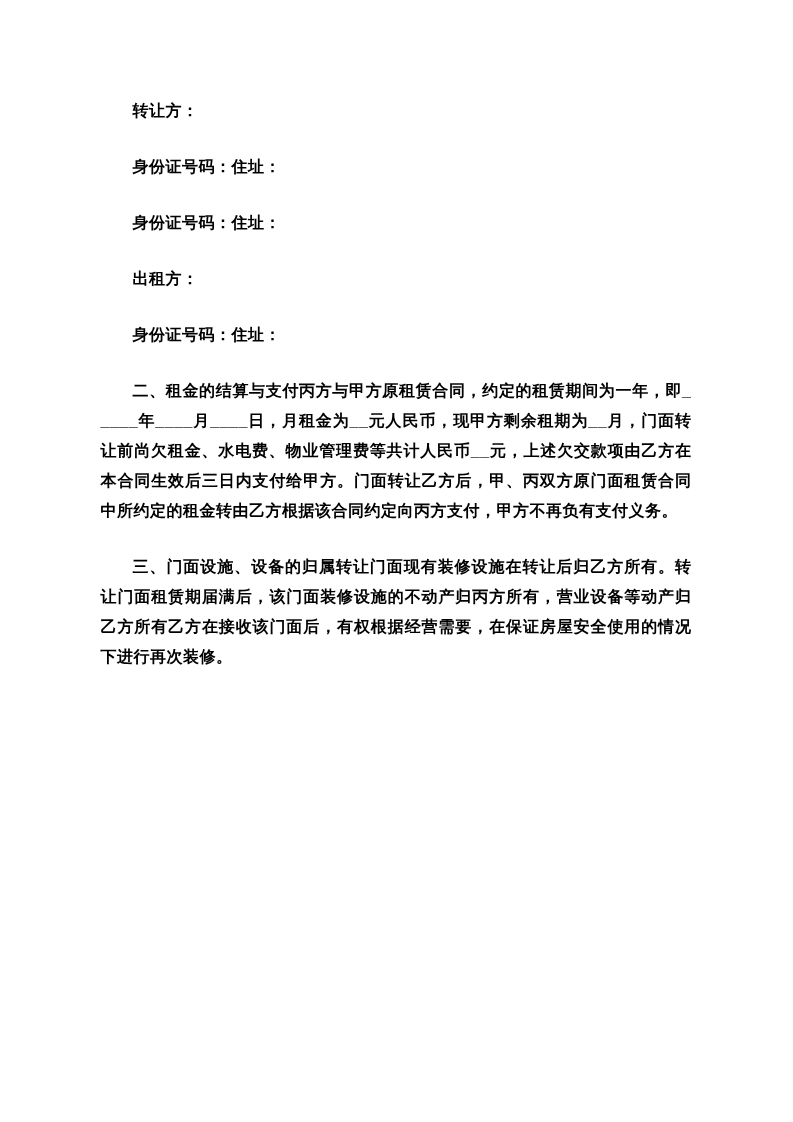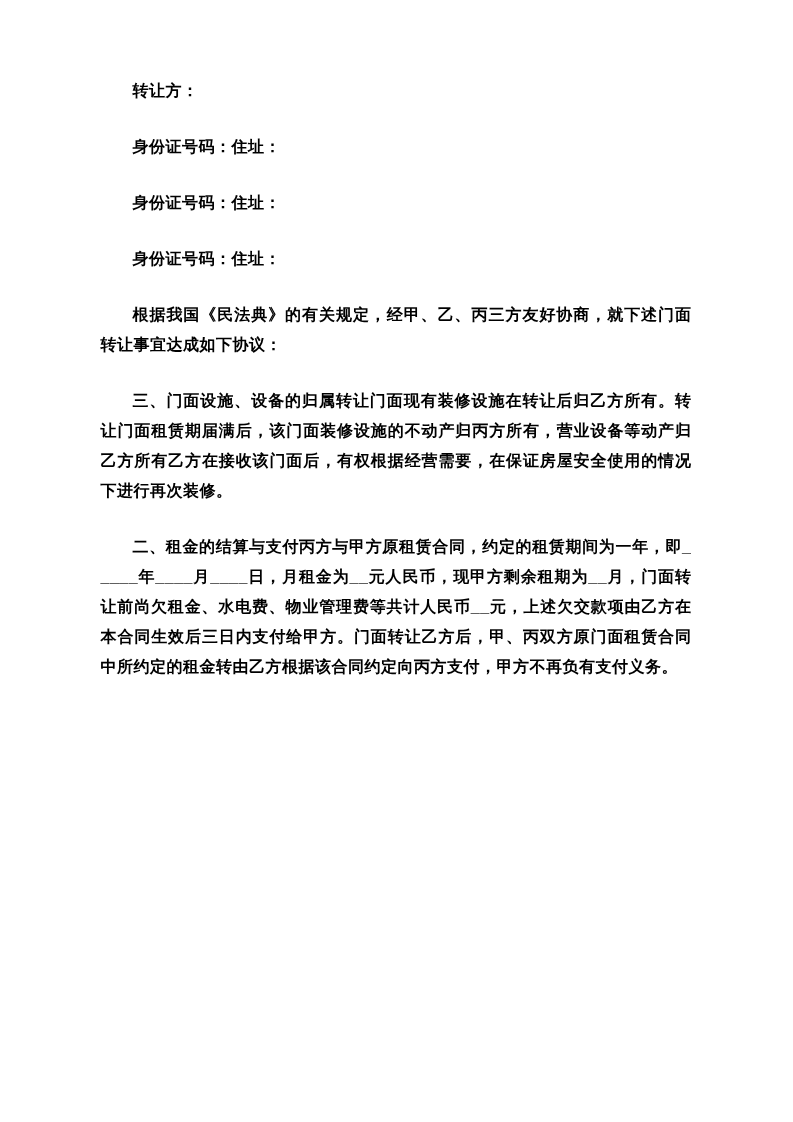--- a/index.html
+++ b/index.html
@@ -7,21 +7,21 @@
     padding: 0;
     background: #ffffff;
   }
   .page {
     position: relative;
     width: 784px;
     height: 1122px;
     margin: 0 auto;
     background: #ffffff;
     box-sizing: border-box;
-    padding: 76px 97px 40px 96px;
+    padding: 96px 97px 40px 96px;
     font-family: "Liberation Sans", "DejaVu Sans", sans-serif;
     font-size: 16px;
     font-weight: 600;
     color: #000000;
     overflow: hidden;
   }
   .page p {
     margin: 0 0 26px 0;
     line-height: 30px;
     text-indent: 2em;
@@ -33,17 +33,17 @@
     text-align: left;
   }
 </style>
 </head>
 <body>
 
 <div class="page">
   <p class="short-line">转让方：</p>
   <p class="short-line">身份证号码：住址：</p>
   <p class="short-line">身份证号码：住址：</p>
+  <p class="short-line">出租方：</p>
   <p class="short-line">身份证号码：住址：</p>
-  <p>根据我国《民法典》的有关规定，经甲、乙、丙三方友好协商，就下述门面转让事宜达成如下协议：</p>
+  <p>二、租金的结算与支付丙方与甲方原租赁合同，约定的租赁期间为一年，即_____年____月____日，月租金为__元人民币，现甲方剩余租期为__月，门面转让前尚欠租金、水电费、物业管理费等共计人民币__元，上述欠交款项由乙方在本合同生效后三日内支付给甲方。门面转让乙方后，甲、丙双方原门面租赁合同中所约定的租金转由乙方根据该合同约定向丙方支付，甲方不再负有支付义务。</p>
   <p>三、门面设施、设备的归属转让门面现有装修设施在转让后归乙方所有。转让门面租赁期届满后，该门面装修设施的不动产归丙方所有，营业设备等动产归乙方所有乙方在接收该门面后，有权根据经营需要，在保证房屋安全使用的情况下进行再次装修。</p>
-  <p>二、租金的结算与支付丙方与甲方原租赁合同，约定的租赁期间为一年，即_____年____月____日，月租金为__元人民币，现甲方剩余租期为__月，门面转让前尚欠租金、水电费、物业管理费等共计人民币__元，上述欠交款项由乙方在本合同生效后三日内支付给甲方。门面转让乙方后，甲、丙双方原门面租赁合同中所约定的租金转由乙方根据该合同约定向丙方支付，甲方不再负有支付义务。</p>
 </div>
 
 </body></html>

